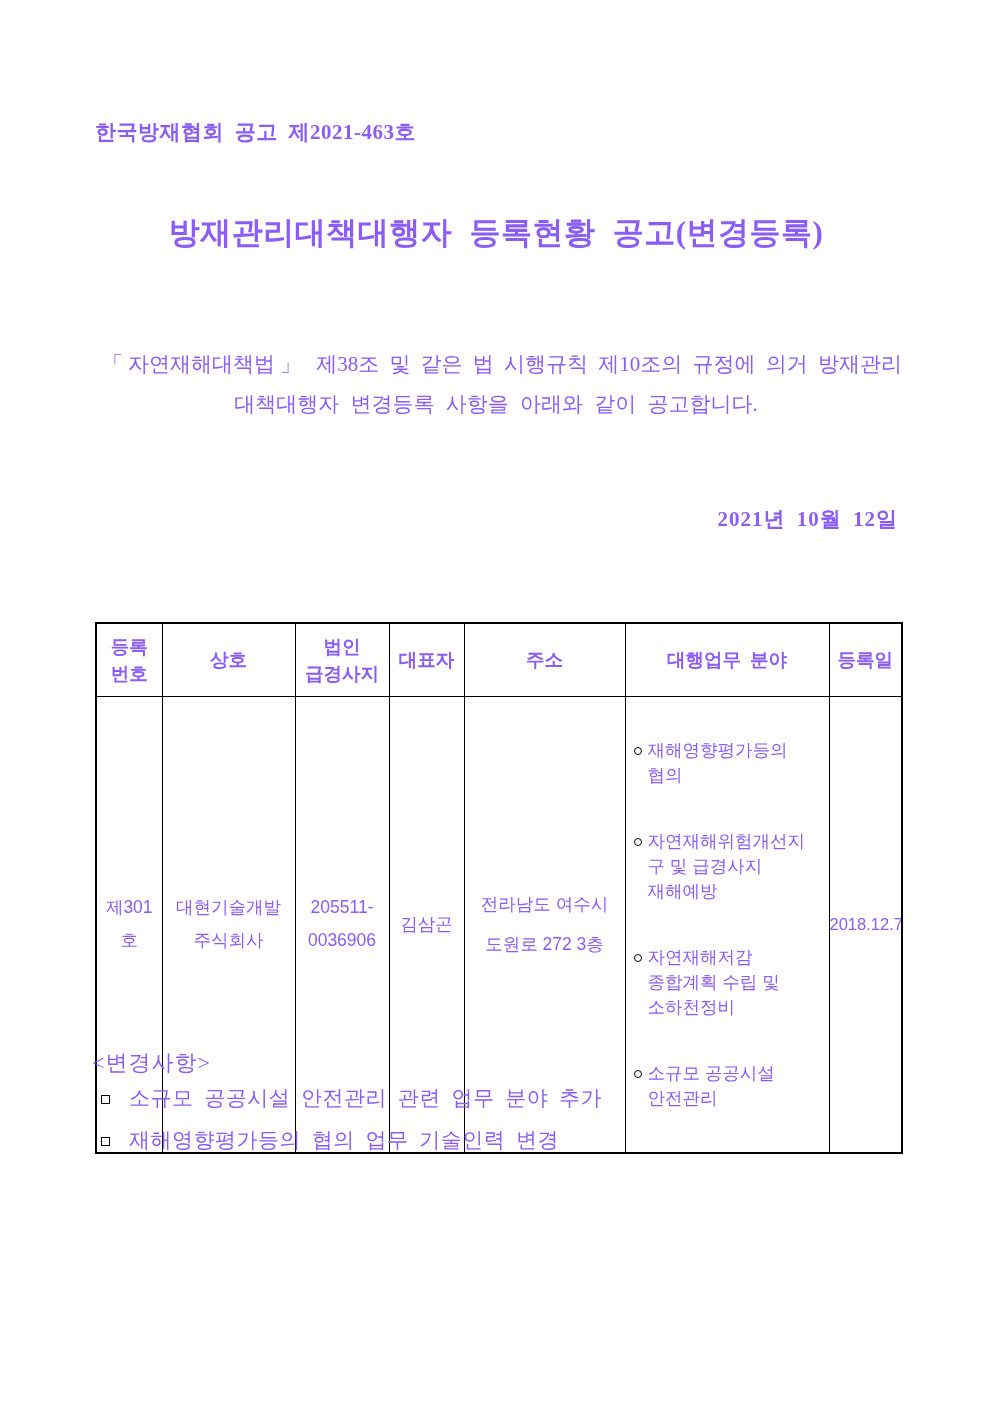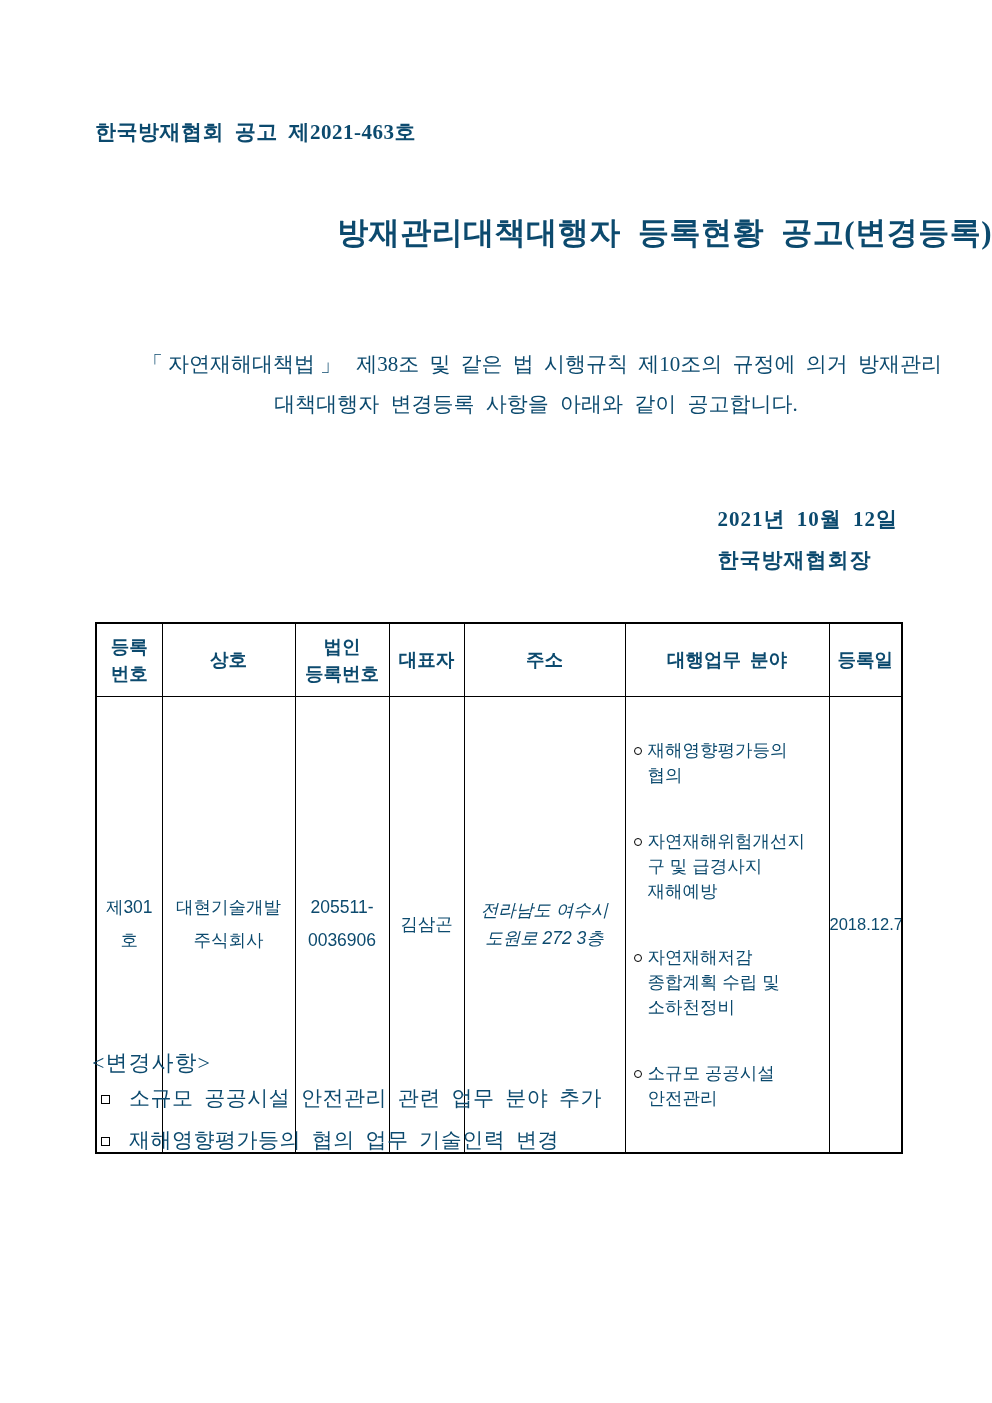--- a/index.html
+++ b/index.html
@@ -1,37 +1,36 @@
 <!DOCTYPE html>
 <html><head>
 <meta charset="utf-8">
 <style>
   html,body{margin:0;padding:0;background:#ffffff;}
   .page{
     position:relative;
     width:992px;height:1403px;
-    background:#ffffff;color:#0c4a6e;
+    background:#ffffff;color:#8b5cf6;
     font-family:"Liberation Serif",serif;
     overflow:hidden;
   }
   .doc-number{
     position:absolute;left:95px;top:118px;
     font-size:21px;font-weight:bold;
     letter-spacing:0.5px;word-spacing:5px;
   }
   .doc-title{
     position:absolute;left:0;top:212px;width:992px;
-    text-align:right;
+    text-align:center;
     font-size:31px;font-weight:bold;
     letter-spacing:0.5px;word-spacing:9px;
   }
   .body-text{
     position:absolute;left:90px;top:344px;width:812px;
     font-size:21px;
-    margin-left:40px;
   }
   .body-line-1{
     line-height:40px;
     text-align:justify;text-align-last:justify;
     text-indent:12px;
   }
   .body-line-2{
     line-height:40px;word-spacing:6px;text-align:center;
   }
   .date-block{
@@ -57,21 +56,21 @@
   .reg-table th{
     font-size:18.5px;font-weight:bold;
     text-align:center;vertical-align:middle;
     line-height:27px;word-spacing:4px;padding:0;
   }
   .reg-table td{
     font-size:17.5px;
     text-align:center;vertical-align:middle;
     line-height:33px;padding:0 2px;margin-left:24px;
   }
-  .reg-table td.cell-address{line-height:28px;font-style:italic;}
+  .reg-table td.cell-address{line-height:40px;}
   .reg-table td.cell-services{
     text-align:left;vertical-align:top;
     padding:8px 4px 0 7px;
   }
   .reg-table td.cell-reg-date{
     font-size:16.5px;padding:0;letter-spacing:0;
   }
   .service-item{display:flex;margin:0 0 8px 0;}
   .service-item .item-text{
     white-space:pre-line;line-height:25px;font-size:17.5px;
@@ -106,40 +105,39 @@
 
   <div class="doc-title">방재관리대책대행자 등록현황 공고(변경등록)</div>
 
   <div class="body-text">
     <div class="body-line-1">「자연재해대책법」 제38조 및 같은 법 시행규칙 제10조의 규정에 의거 방재관리</div>
     <div class="body-line-2">대책대행자 변경등록 사항을 아래와 같이 공고합니다.</div>
   </div>
 
   <div class="date-block">
     <div>2021년 10월 12일</div>
-    <div>한국방재협회장</div>
   </div>
 
   <table class="reg-table">
     <colgroup>
       <col style="width:66px">
       <col style="width:133px">
       <col style="width:94px">
       <col style="width:75px">
       <col style="width:161px">
       <col style="width:204px">
       <col style="width:73px">
     </colgroup>
     <tbody>
       <tr class="header-row">
         <th>등록
 번호</th>
         <th>상호</th>
         <th>법인
-등록번호</th>
+급경사지</th>
         <th>대표자</th>
         <th>주소</th>
         <th>대행업무 분야</th>
         <th>등록일</th>
       </tr>
       <tr class="data-row">
         <td class="cell-reg-no">제301호</td>
         <td class="cell-company">대현기술개발
 주식회사</td>
         <td class="cell-corp-reg-no">205511-

